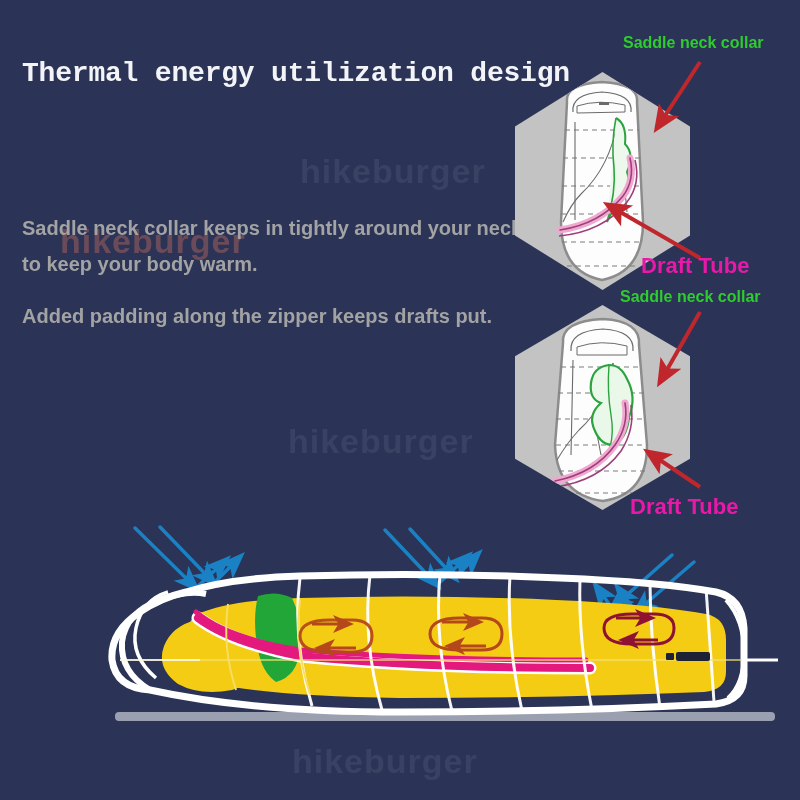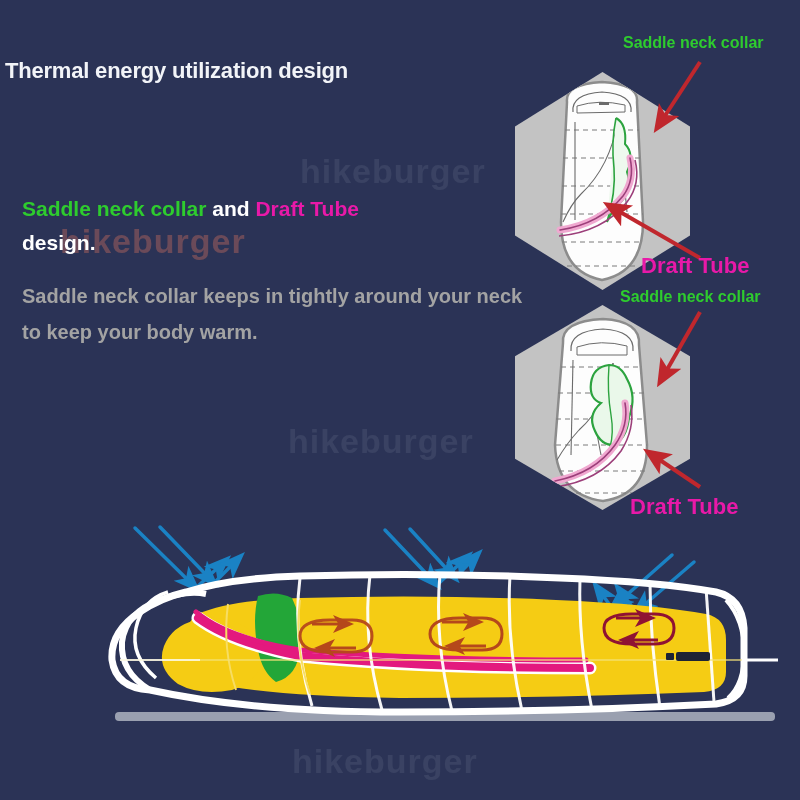--- a/index.html
+++ b/index.html
@@ -14,27 +14,28 @@
     position: relative;
     width: 800px;
     height: 800px;
     background: #2b3356;
     overflow: hidden;
   }
 
   
   #title {
     position: absolute;
-    left: 5px;
+    left: 22px;
     top: 58px;
-    font-size: 22px;
+    font-size: 28px;
     font-weight: 700;
     color: #f2f4f8;
     letter-spacing: -0.2px;
     white-space: nowrap;
+    font-family: Liberation Mono, monospace;
   }
 
   
   #copy {
     position: absolute;
     left: 22px;
     top: 192px;
     width: 520px;
   }
   .lede {
@@ -98,27 +99,22 @@
 <div id="stage" style="background: rgb(43, 51, 86);">
 
   <div class="wm wm-light" style="left:300px; top:152px;">hikeburger</div>
   <div class="wm wm-red" style="left:60px; top:222px;">hikeburger</div>
   <div class="wm wm-light" style="left:288px; top:422px;">hikeburger</div>
   <div class="wm wm-light" style="left:292px; top:742px;">hikeburger</div>
 
   <div id="title">Thermal energy utilization design</div>
 
   <div id="copy">
-    <div class="lede">
-      <span class="kw-green">Saddle neck collar</span>
-      <span class="kw-plain">and</span>
-      <span class="kw-pink">Draft Tube</span><br>
-      <span class="kw-plain">design.</span>
-    </div>
     <div class="para">Saddle neck collar keeps in tightly around your neck to keep your body warm.</div>
+    <div class="para second">Added padding along the zipper keeps drafts put.</div>
   </div>
 
   <div class="hex" style="left:515px; top:72px; width:175px; height:218px;">
     <svg class="hex-inner" viewBox="0 0 175 218">
 
       <path d="M52 30 Q50 12 87 10 Q124 12 122 30 L128 150 Q128 200 87 208 Q46 200 46 150 Z" fill="#fdfdfd" stroke="#8c8c8c" stroke-width="2.5"></path>
 
       <path d="M58 40 Q56 22 87 20 Q118 22 116 40" fill="none" stroke="#6b6b6b" stroke-width="1.2"></path>
       <path d="M62 34 Q84 27 110 33 L110 40 L62 41 Z" fill="none" stroke="#6b6b6b" stroke-width="1"></path>
       <rect x="84" y="30" width="10" height="3" fill="#6b6b6b"></rect>

